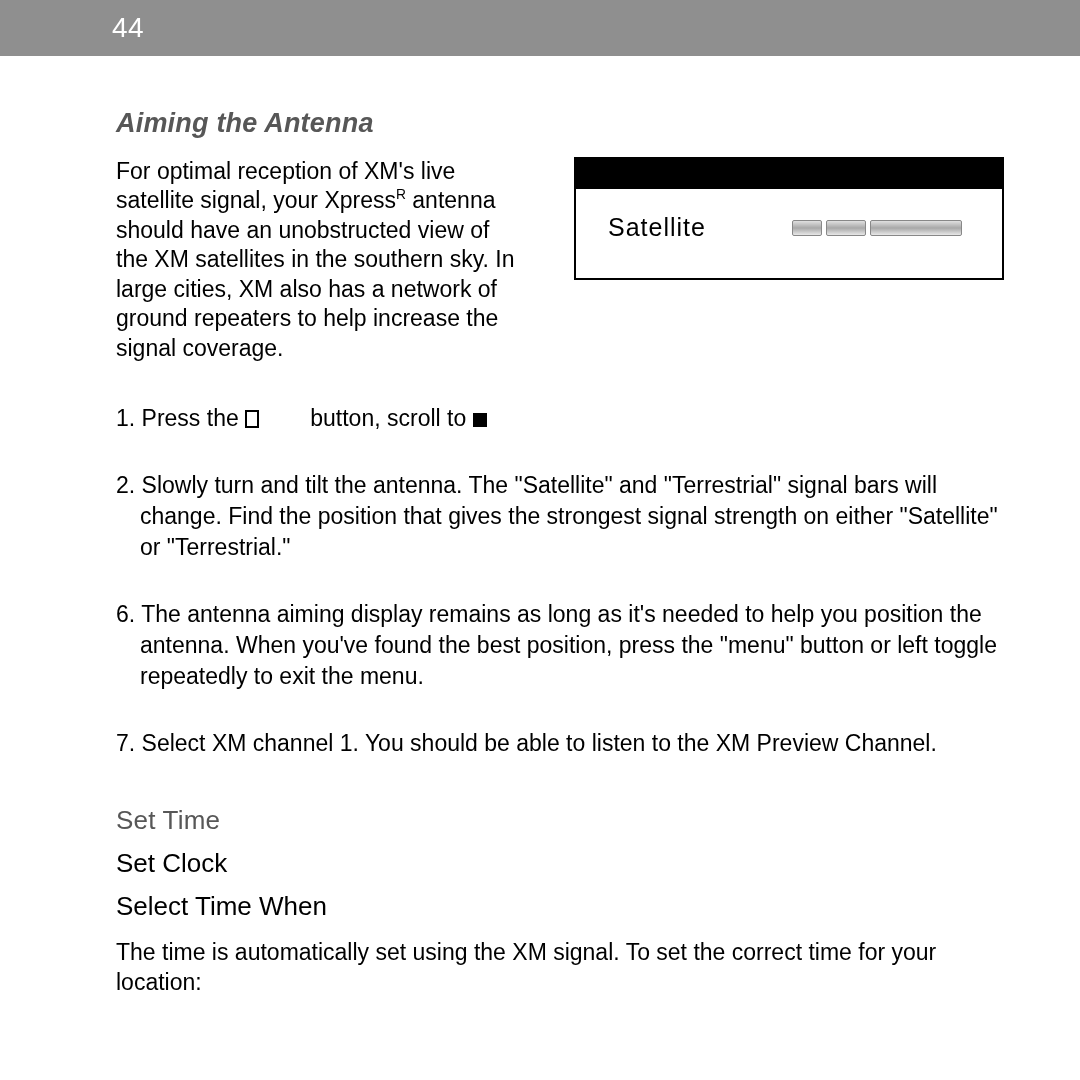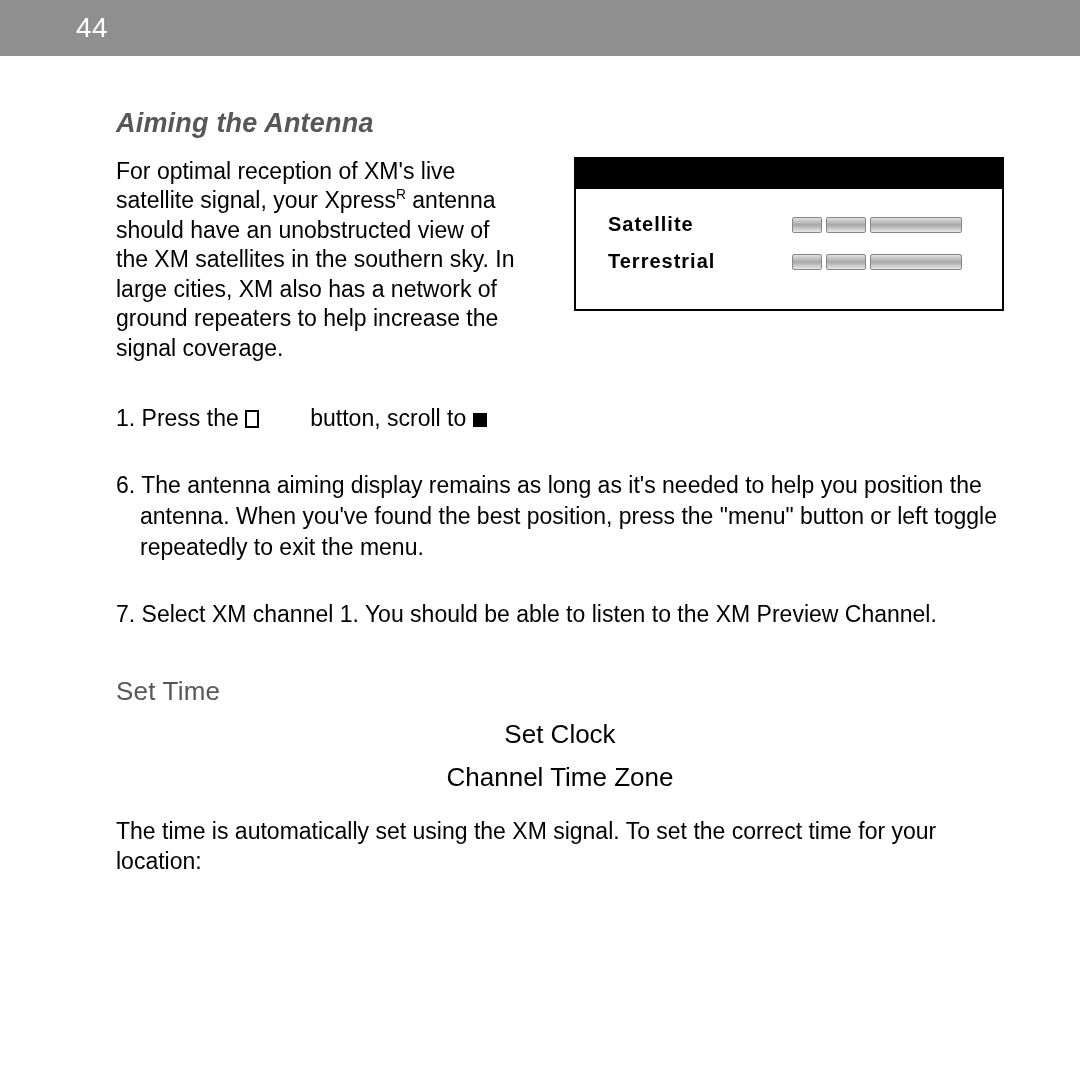--- a/index.html
+++ b/index.html
@@ -1,42 +1,42 @@
 <!DOCTYPE html>
 <html><head>
 <meta charset="utf-8">
 <style>
   * { box-sizing: border-box; margin: 0; padding: 0; }
   html, body { width: 1080px; height: 1080px; background: #fff; font-family: "Segoe UI", "Myriad Pro", Arial, sans-serif; color: #000; }
   .page { width: 1080px; height: 1080px; position: relative; }
-  .topbar { height: 56px; background: #8f8f8f; display: flex; align-items: center; padding-left: 76px; }
+  .topbar { height: 56px; background: #8f8f8f; display: flex; align-items: center; padding-left: 112px; }
   .pagenum { color: #fff; font-size: 28px; font-weight: 400; letter-spacing: 0.5px; }
   .content { padding: 52px 76px 0 116px; }
   .h1 { font-weight: 700; font-size: 27px; color: #575757; margin-bottom: 18px; letter-spacing: 0.2px; font-style: italic; }
   .row { display: flex; align-items: flex-start; gap: 48px; }
   .para { font-size: 23px; line-height: 1.28; font-weight: 400; }
   .para sup { font-size: 0.6em; vertical-align: super; }
   .figure { border: 2px solid #000; width: 430px; flex: 0 0 430px; background: #fff; }
   .fig-header { height: 30px; background: #000; }
   .fig-body { padding: 24px 22px 36px 32px; display: flex; flex-direction: column; gap: 14px; }
   .sigrow { display: flex; align-items: center; gap: 14px; }
-  .siglabel { font-size: 20px; width: 170px; letter-spacing: 1px; font-weight: bold; }
+  .siglabel { font-size: 25px; width: 170px; letter-spacing: 1px; }
   .sigbar { width: 170px; height: 16px; position: relative; }
   .seg { position: absolute; top: 0; bottom: 0; border-radius: 2px; background: linear-gradient(#e0e0e0,#a8a8a8,#e8e8e8); border:1px solid #888; }
   .seg.s1 { left:0; width:30px; }
   .seg.s2 { left:34px; width:40px; }
   .seg.s3 { left:78px; width:92px; }
   .block { margin-top: 40px; }
   .li { font-size: 23px; line-height: 1.35; margin-top: 36px; padding-left: 0; }
   .li .hang { display: block; padding-left: 24px; text-indent: -24px; }
   .glyph { display:inline-block; width:14px; height:18px; border:2px solid #000; vertical-align: -2px; }
   .glyph-sq { display:inline-block; width:14px; height:14px; background:#000; vertical-align: -1px; }
   .h2 { font-weight: 400; font-size: 26px; color: #575757; margin-top: 46px; letter-spacing: 0.2px; }
-  .sub { font-weight: 400; font-size: 26px; margin-top: 12px; text-align: center; }
-  .para2 { font-size: 23px; line-height: 1.3; margin-top: 24px; }
+  .sub { font-weight: 400; font-size: 26px; margin-top: 12px; }
+  .para2 { font-size: 23px; line-height: 1.3; margin-top: 16px; }
 </style>
 </head>
 <body>
 
 <div class="page">
   <div class="topbar">
     <div class="pagenum">44</div>
   </div>
 
   <div class="content">
@@ -50,44 +50,39 @@
         <div class="fig-header"></div>
         <div class="fig-body">
           <div class="sigrow">
             <div class="siglabel">Satellite</div>
             <div class="sigbar">
               <div class="seg s1"></div>
                 <div class="seg s2"></div>
                 <div class="seg s3"></div>
             </div>
           </div>
-          <div class="sigrow">
-            <div class="siglabel">Terrestrial</div>
-            <div class="sigbar">
-              <div class="seg s1"></div>
-                <div class="seg s2"></div>
-                <div class="seg s3"></div>
-            </div>
-          </div>
         </div>
       </div>
     </div>
 
     <div class="block">
 
       <div class="li">
           <span class="hang">1. Press the <span class="glyph"></span>&nbsp;&nbsp;&nbsp;&nbsp;&nbsp;&nbsp;&nbsp; button, scroll to <span class="glyph-sq"></span></span>
+        </div>
+      <div class="li">
+          <span class="hang">2. Slowly turn and tilt the antenna. The "Satellite" and "Terrestrial" signal bars will change.  Find the position that gives the strongest signal strength on either "Satellite" or "Terrestrial."</span>
         </div>
       <div class="li">
           <span class="hang">6. The antenna aiming display remains as long as it's needed to help you position the antenna. When you've found the best position, press the "menu" button or left toggle repeatedly to exit the menu.</span>
         </div>
       <div class="li">
           <span class="hang">7. Select XM channel 1. You should be able to listen to the XM Preview Channel.</span>
         </div>
     </div>
 
     <div class="h2">Set Time</div>
     <div class="sub">Set Clock</div>
-    <div class="sub">Channel Time Zone</div>
+    <div class="sub">Select Time When</div>
     <div class="para2">The time is automatically set using the XM signal. To set the correct time for your location:</div>
 
   </div>
 </div>
 
 </body></html>

